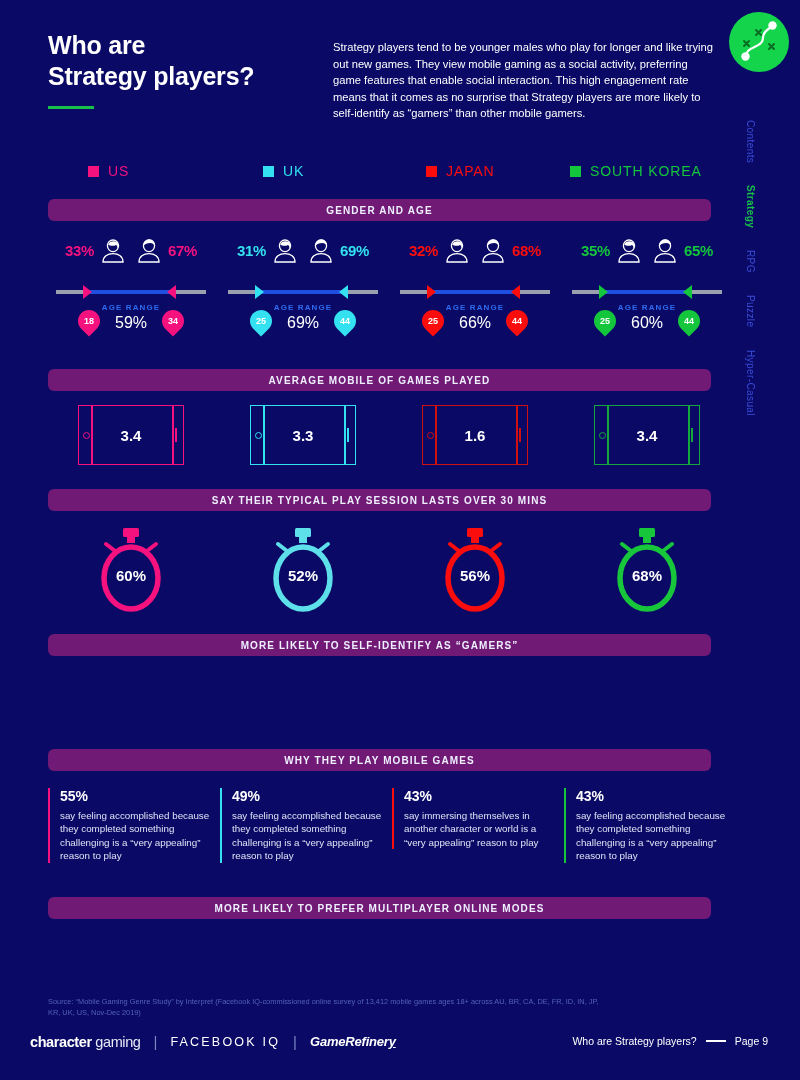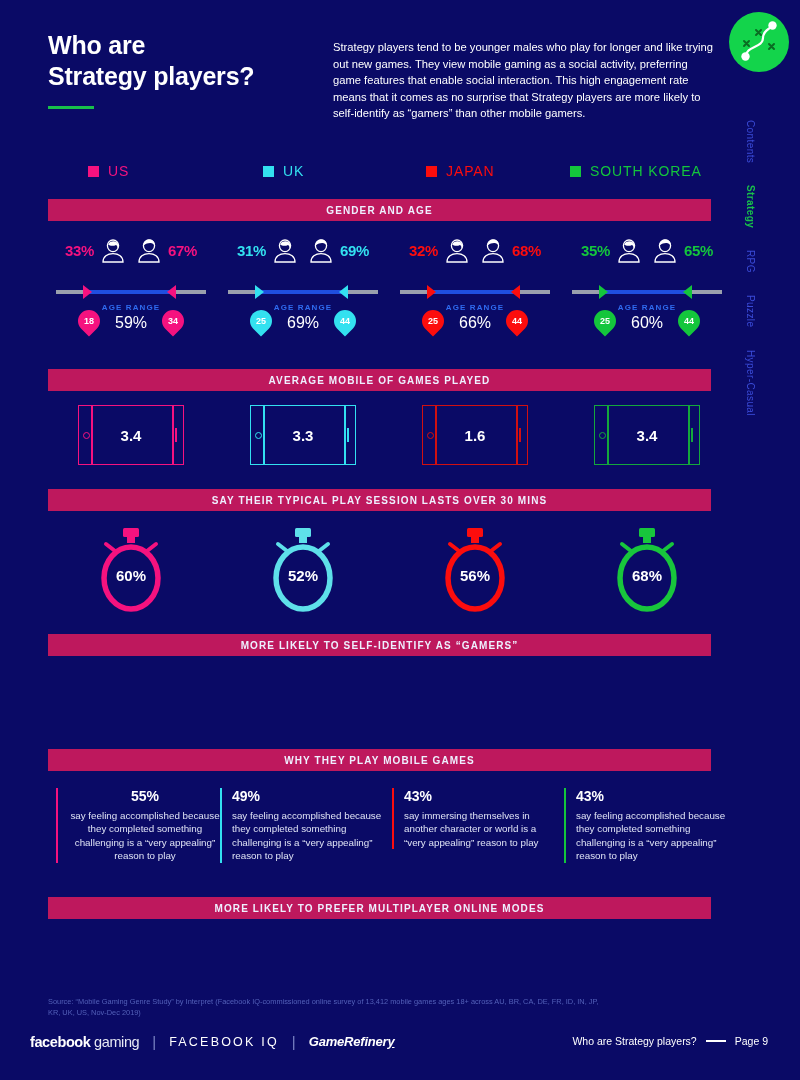--- a/index.html
+++ b/index.html
@@ -41,21 +41,21 @@
 
   
   .legend { position: absolute; left: 48px; top: 163px; width: 672px; height: 20px; }
   .legend-item { position: absolute; display: flex; align-items: center; gap: 9px; }
   .legend-swatch { width: 11px; height: 11px; display: block; }
   .legend-label { font-size: 14px; font-weight: 400; letter-spacing: 0.9px; }
 
   
   .sec-bar {
     position: absolute; left: 48px; width: 663px; height: 22px;
-    background: #be185d; display: flex; align-items: center; justify-content: center;
+    background: #701a75; display: flex; align-items: center; justify-content: center; border-radius: 6px;
   }
   .sec-bar span {
     color: #eef0ff; font-size: 10px; font-weight: 700; letter-spacing: 1.1px;
   }
 
   
   .cols { position: absolute; left: 48px; width: 663px; }
   .col { position: absolute; width: 166px; top: 0; }
 
   
@@ -411,21 +411,21 @@
   </div>
 
   <div class="sec-bar" style="top:634px;">
     <span>MORE LIKELY TO SELF-IDENTIFY AS “GAMERS”</span>
   </div>
 
   <div class="sec-bar" style="top:749px;">
     <span>WHY THEY PLAY MOBILE GAMES</span>
   </div>
   <div class="cols" style="top:788px; height:100px;">
-    <div class="col why-col" style="left:8px; border-color:#f5127f;text-align:center;">
+    <div class="col why-col" style="left:0px; border-color:#f5127f;">
       <div class="why-pct">55%</div>
       <div class="why-txt">say feeling accomplished because they completed something challenging is a “very appealing” reason to play</div>
     </div>
     <div class="col why-col" style="left:172px; border-color:#33e1f0;">
       <div class="why-pct">49%</div>
       <div class="why-txt">say feeling accomplished because they completed something challenging is a “very appealing” reason to play</div>
     </div>
     <div class="col why-col" style="left:344px; border-color:#fc0d0d;">
       <div class="why-pct">43%</div>
       <div class="why-txt">say immersing themselves in another character or world  is a “very appealing” reason to play</div>
@@ -437,21 +437,21 @@
   </div>
 
   <div class="sec-bar" style="top:897px;">
     <span>MORE LIKELY TO PREFER MULTIPLAYER ONLINE MODES</span>
   </div>
 
   <div class="source">Source: “Mobile Gaming Genre Study” by Interpret (Facebook IQ-commissioned online survey of 13,412 mobile games ages 18+ across AU, BR, CA, DE, FR, ID, IN, JP, KR, UK, US, Nov-Dec 2019)</div>
 
   <div class="footer-logos">
     <div class="fb-gaming">
-      <b>facebook</b>
+      <b>character</b>
       <span>gaming</span>
     </div>
     <span class="divider">|</span>
     <div class="fb-iq">FACEBOOK IQ</div>
     <span class="divider">|</span>
     <div class="gr"><span>GameRefiner</span><u>y</u></div>
   </div>
 
   <div class="footer-right">
     <span>Who are Strategy players?</span>

